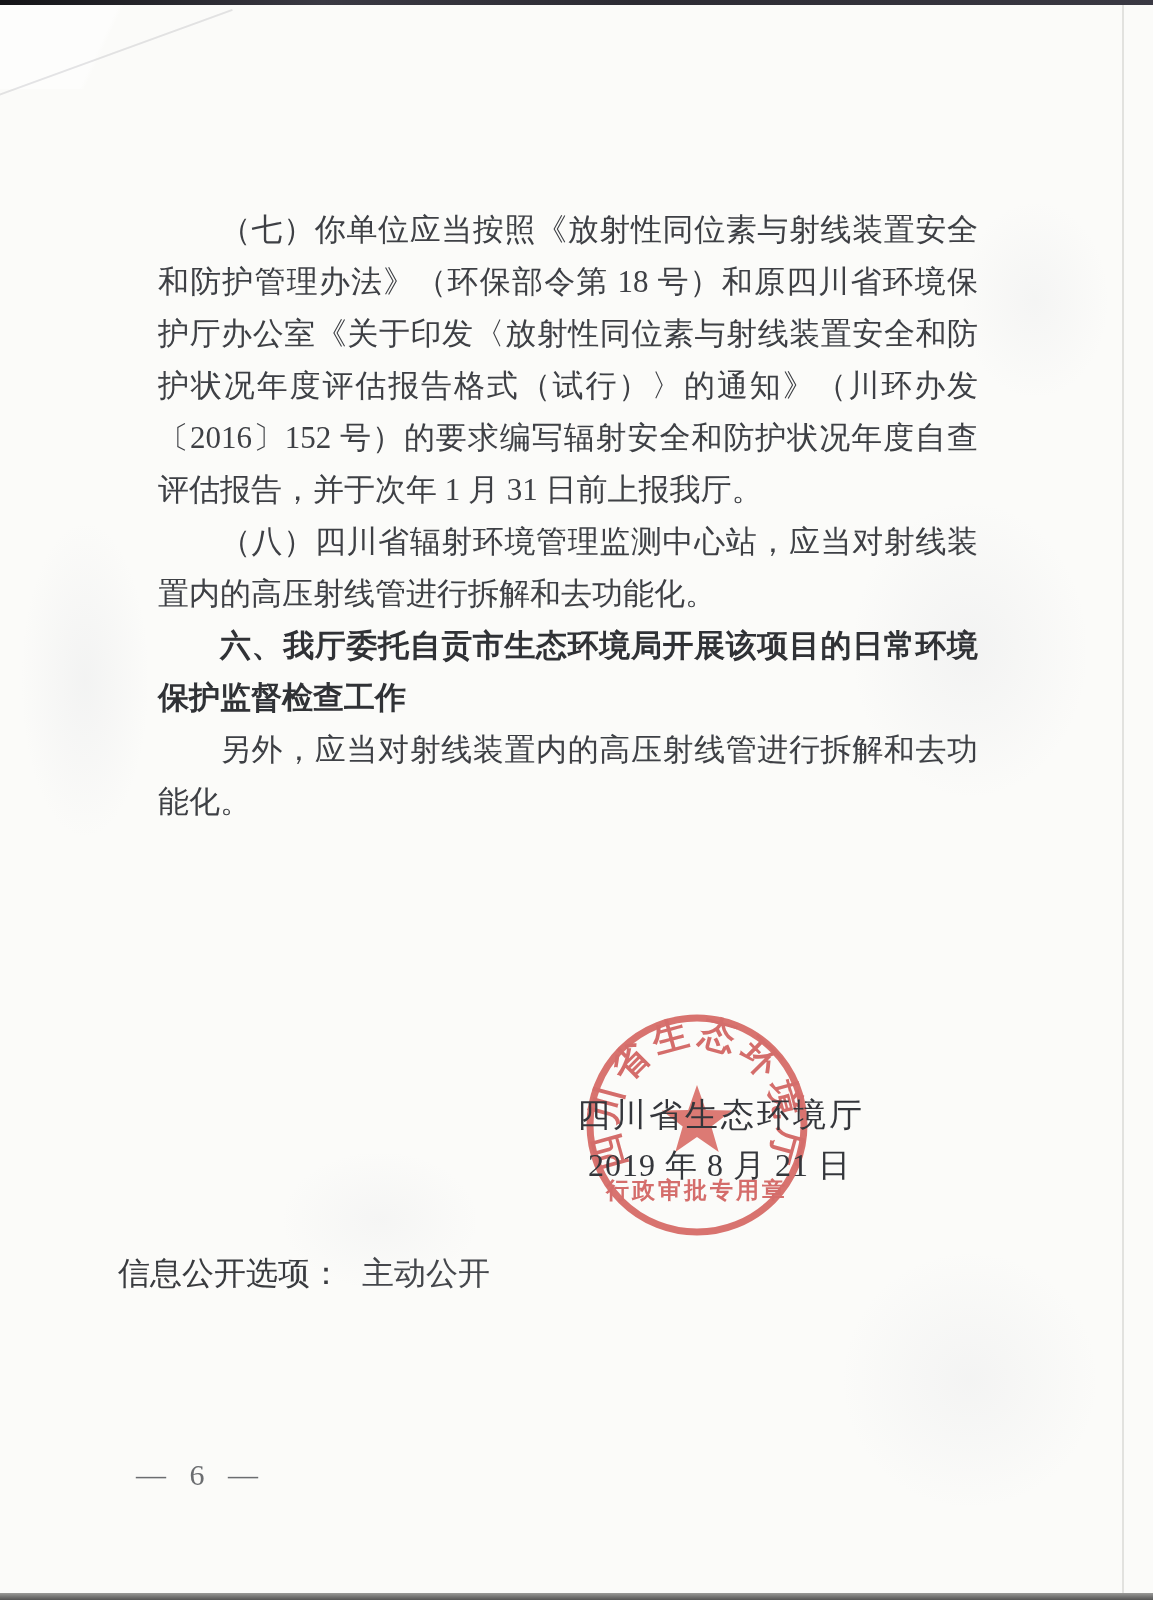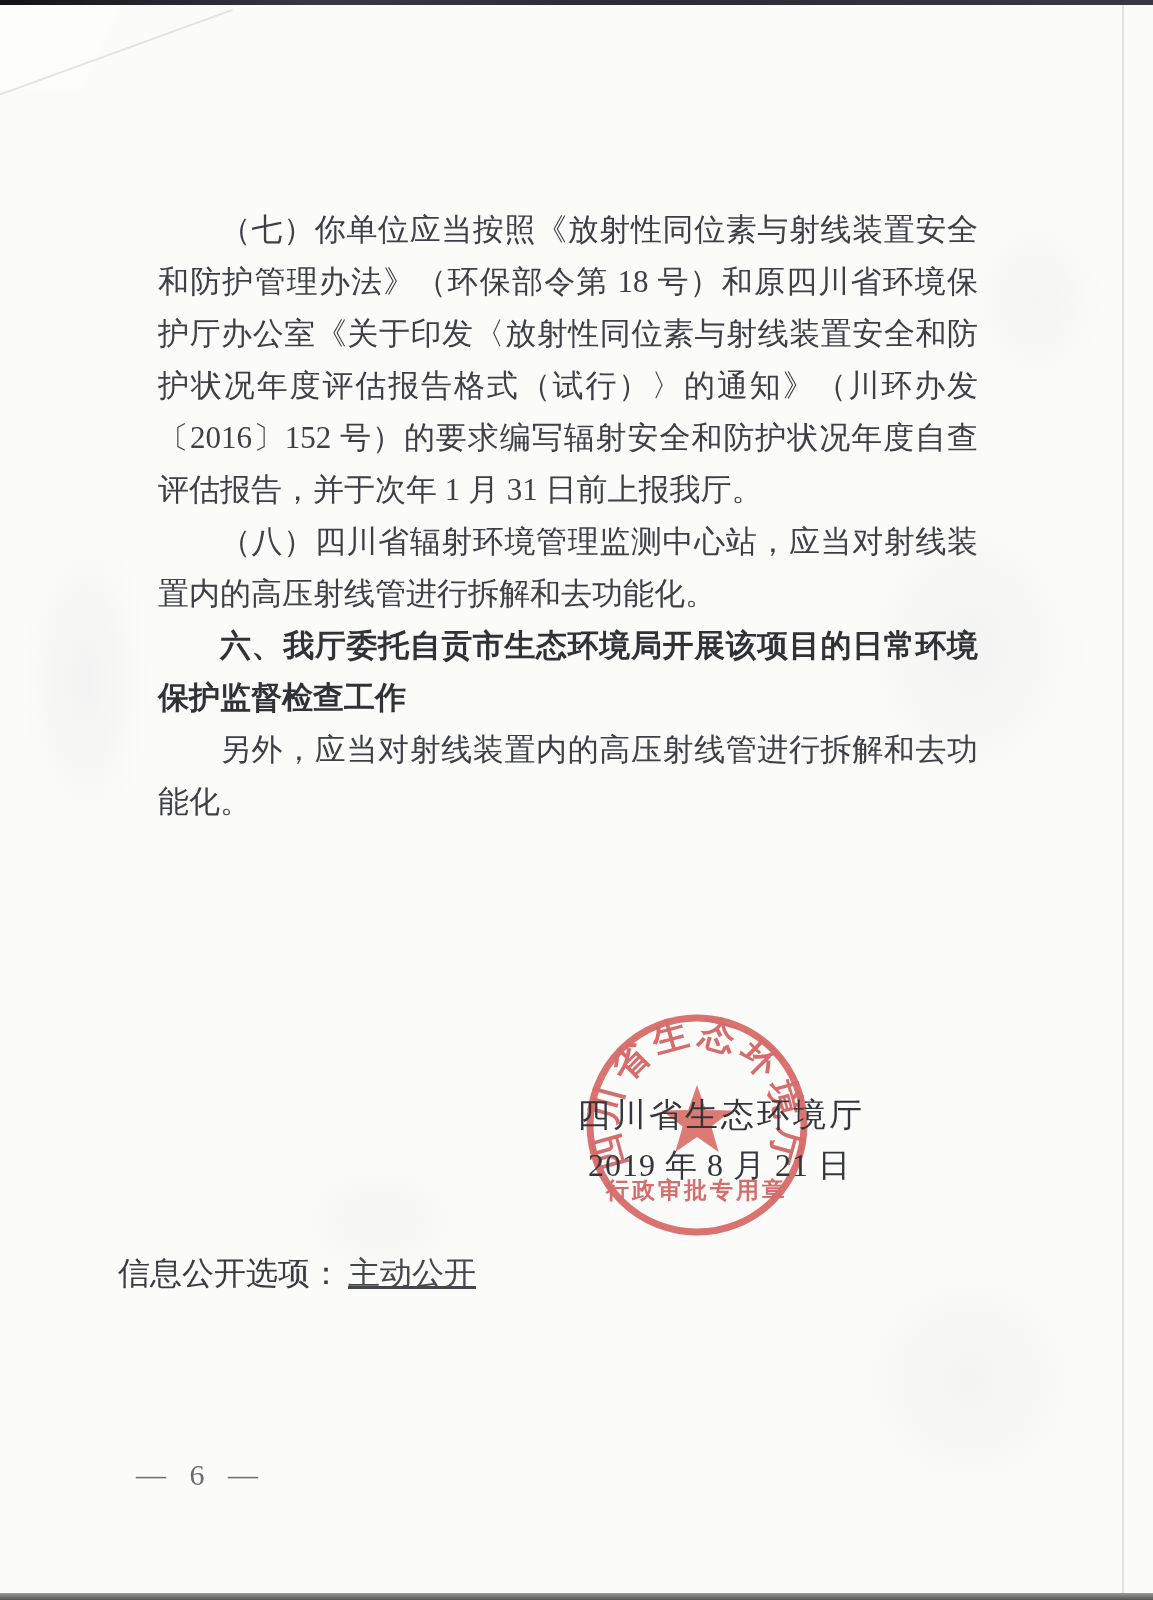--- a/index.html
+++ b/index.html
@@ -75,21 +75,21 @@
   }
   .seal .arc-text   { font-size: 36px; letter-spacing: 6px; fill: #cf4b48;
                       font-family: "Liberation Serif", serif; font-weight: 600; }
   .seal .plain-text { font-size: 23px; letter-spacing: 3px; fill: #cf4b48;
                       font-family: "Liberation Serif", serif; font-weight: 600; }
 
   
   .disclosure { position: absolute; left: 118px; top: 1252px; font-size: 32px; }
   .disc-label { font-family: "Liberation Sans", "DejaVu Sans", sans-serif;
                 font-weight: 400; color: #393b3f; }
-  .disc-value { color: #45474c; margin-left: 6px; text-decoration: underline; }
+  .disc-value { color: #45474c; margin-left: 20px; }
 
   
   .cc {
     position: absolute; left: 115px; top: 1300px; width: 816px;
     display: flex; align-items: flex-start;
     font-size: 30px; line-height: 52px; color: #45474c;
   }
   .cc-label { white-space: nowrap; margin-right: 8px; }
   .cc-text { flex: 1; text-align: justify; text-justify: inter-character; }
 

